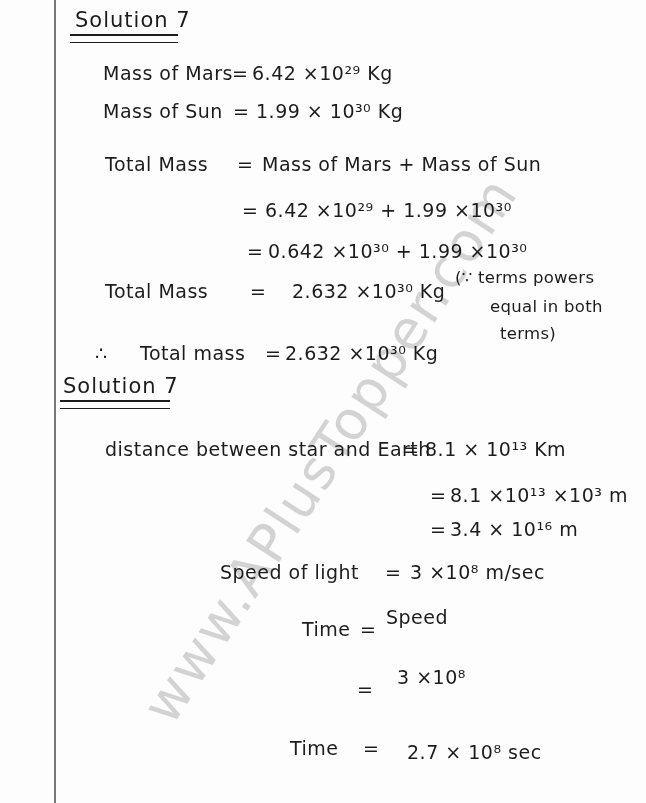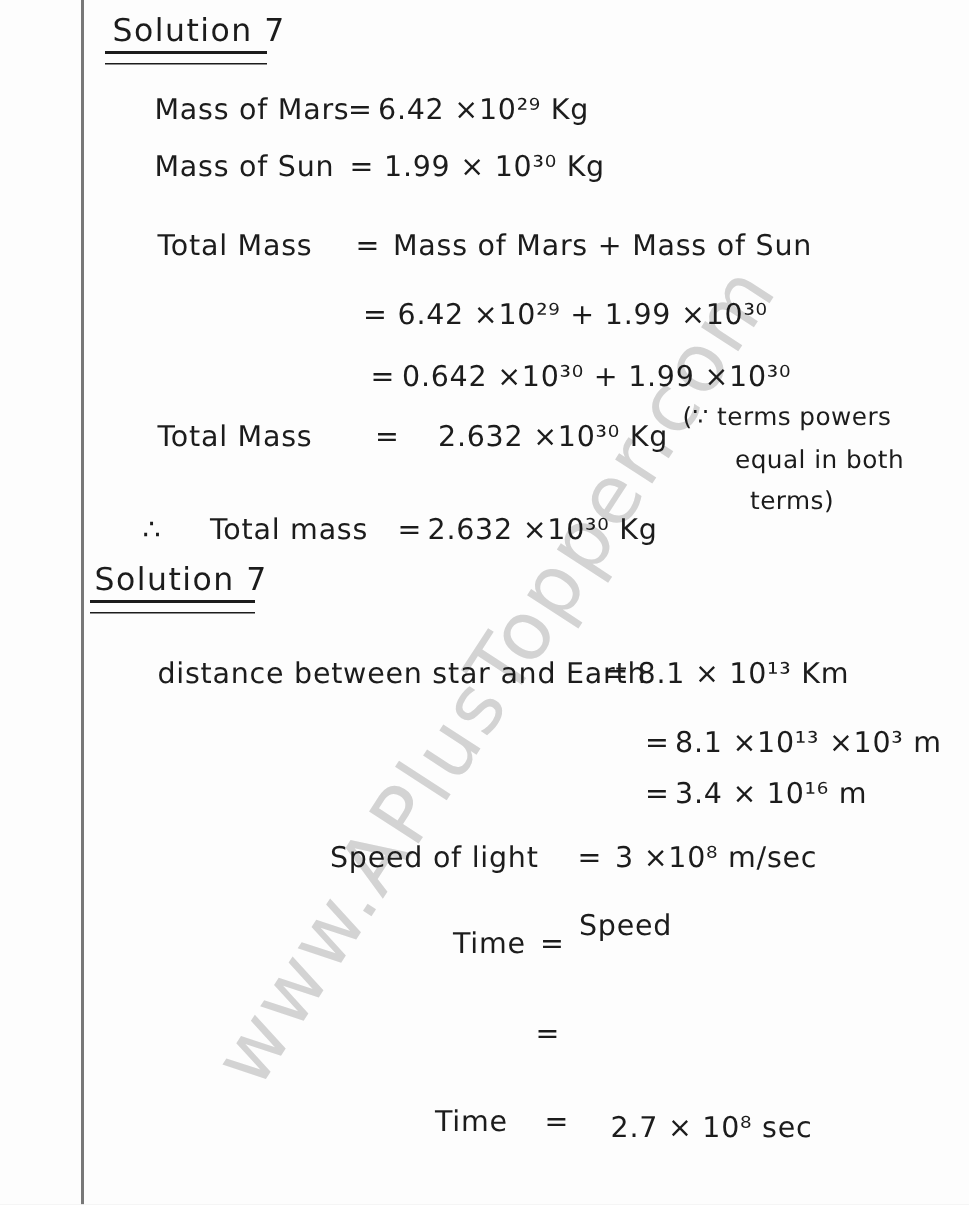--- a/index.html
+++ b/index.html
@@ -124,20 +124,21 @@
     <span class="chunk" style="left:302px;top:18px">Time</span>
     <span class="chunk" style="left:360px;top:18px">=</span>
     <span class="chunk frac" style="left:386px;top:2px">
       <span class="den">Speed</span>
     </span>
   </div>
 
   <div class="line hw" style="top:660px">
     <span class="chunk" style="left:357px;top:18px">=</span>
     <span class="chunk frac" style="left:397px;top:2px">
+      <span class="den">3 ×10⁸</span>
     </span>
   </div>
 
   <div class="line hw" style="top:737px">
     <span class="chunk" style="left:290px">Time</span>
     <span class="chunk" style="left:363px">=</span>
     <span class="chunk" style="left:407px;top:4px">2.7 × 10⁸ sec</span>
   </div>
 
 </div>

